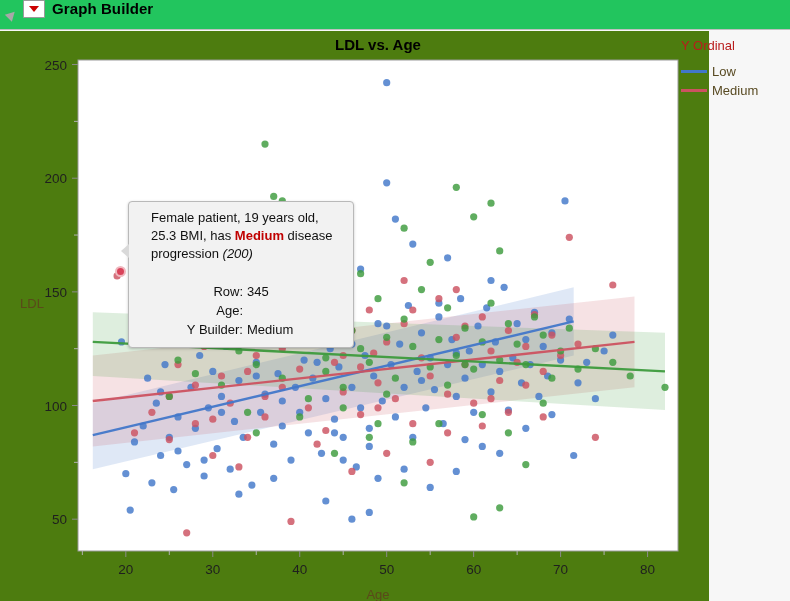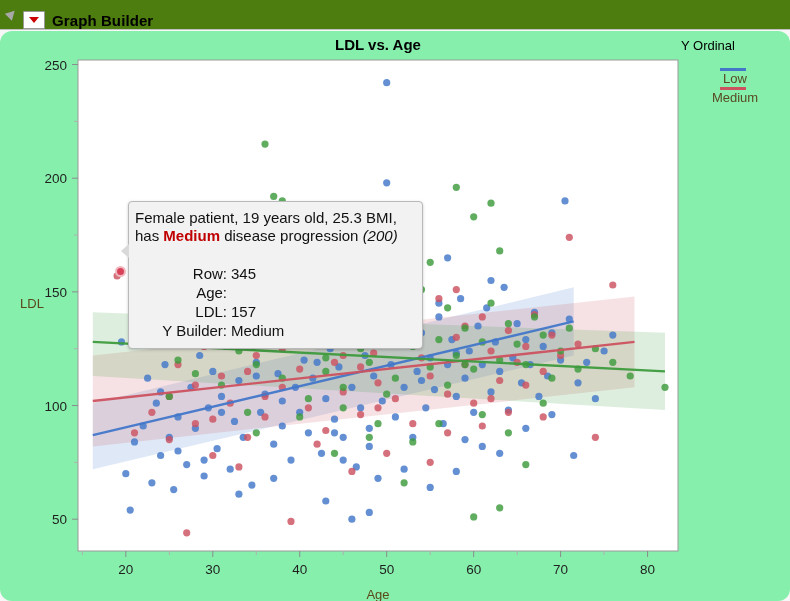--- a/index.html
+++ b/index.html
@@ -8,24 +8,24 @@
     background:#f7f7f7;
     font-family:"Liberation Sans", sans-serif;
     color:#1a1a1a;
     -webkit-font-smoothing:antialiased;
   }
   #app{position:relative;width:790px;height:601px;background:#f7f7f7;}
 
   
   .titlebar{
     position:absolute;left:0;top:0;width:790px;height:30px;
-    background:#4d7c0f;
+    background:#22c55e;
     border-bottom:1px solid #bfbfbf;
     box-sizing:border-box;
-    display:flex;align-items:flex-end;
+    display:flex;align-items:flex-start;
   }
   .disclosure{
     width:18px;height:30px;display:flex;align-items:center;justify-content:center;
     margin-left:2px;
   }
   .disclosure .tri{
     width:0;height:0;
     border-left:9px solid #a8a8a8;
     border-top:5px solid transparent;
     border-bottom:5px solid transparent;
@@ -40,47 +40,47 @@
     width:0;height:0;
     border-left:5px solid transparent;
     border-right:5px solid transparent;
     border-top:6px solid #cc0000;
   }
   .win-title{
     font-size:15px;font-weight:bold;margin-left:7px;letter-spacing:.1px;color:#000;
   }
 
   
-  .chart-area{position:absolute;left:0;top:31px;width:790px;height:570px;background:#86efac;border-radius:12px;}
+  .chart-area{position:absolute;left:0;top:31px;width:709px;height:570px;background:#4d7c0f;}
   svg.plot{position:absolute;left:0;top:0;}
 
   .chart-title{
     position:absolute;left:78px;top:5px;width:600px;text-align:center;
     font-size:15px;font-weight:bold;color:#000;
   }
   .tickcap{font-size:13.5px;fill:#1f1f1f;font-family:"Liberation Sans",sans-serif;}
   .axname{font-size:13px;fill:#5a4a1a;font-family:"Liberation Sans",sans-serif;}
 
   
   .legend{position:absolute;left:681px;top:38px;width:108px;}
-  .legend-title{font-size:13px;color:#000000;margin-bottom:15px;}
-  .legend-row{display:flex;align-items:center;height:19px;flex-direction:column;}
+  .legend-title{font-size:13px;color:#b91c1c;margin-bottom:9px;}
+  .legend-row{display:flex;align-items:center;height:19px;}
   .legend-swatch{width:26px;height:3px;margin-right:5px;flex:0 0 auto;}
   .legend-text{font-size:13px;color:#584a22;white-space:nowrap;}
 
   
   .tooltip{
-    position:absolute;left:128px;top:201px;width:295px;
+    position:absolute;left:128px;top:201px;width:226px;
     background:#f2f2f2;
     border:1px solid #b9b9b9;
     border-radius:4px;
     box-shadow:0 1px 3px rgba(0,0,0,.22);
-    padding:7px 9px 8px 6px;
+    padding:7px 9px 8px 22px;
     box-sizing:border-box;
-    font-size:15px;color:#111;
+    font-size:13px;color:#111;
     line-height:18px;
   }
   .tooltip .sentence{margin:0 0 2px 0;}
   .tooltip .hl{color:#c00000;font-weight:bold;}
   .tooltip .paren{font-style:italic;}
   .tt-rows{margin-top:19px;}
   .tt-row{display:flex;line-height:19px;}
   .tt-key{width:92px;text-align:right;flex:0 0 auto;padding-right:4px;}
   .tt-val{flex:1 1 auto;}
   .tt-pointer{
@@ -490,24 +490,20 @@
     <div class="sentence"><span>Female patient, 19 years old, 25.3 BMI, has </span><span class="hl">Medium</span><span> disease progression </span><span class="paren">(200)</span></div>
     <div class="tt-rows" id="tt-rows">
         <div class="tt-row">
           <div class="tt-key">Row:</div>
           <div class="tt-val">345</div>
         </div>
         <div class="tt-row">
           <div class="tt-key">Age:</div>
         </div>
         <div class="tt-row">
-          <div class="tt-key">LDL:</div>
-          <div class="tt-val">157</div>
-        </div>
-        <div class="tt-row">
           <div class="tt-key">Y Builder:</div>
           <div class="tt-val">Medium</div>
         </div>
       </div>
   </div>
   <div class="sel-point"></div>
 
 </div>
 
 </body></html>

